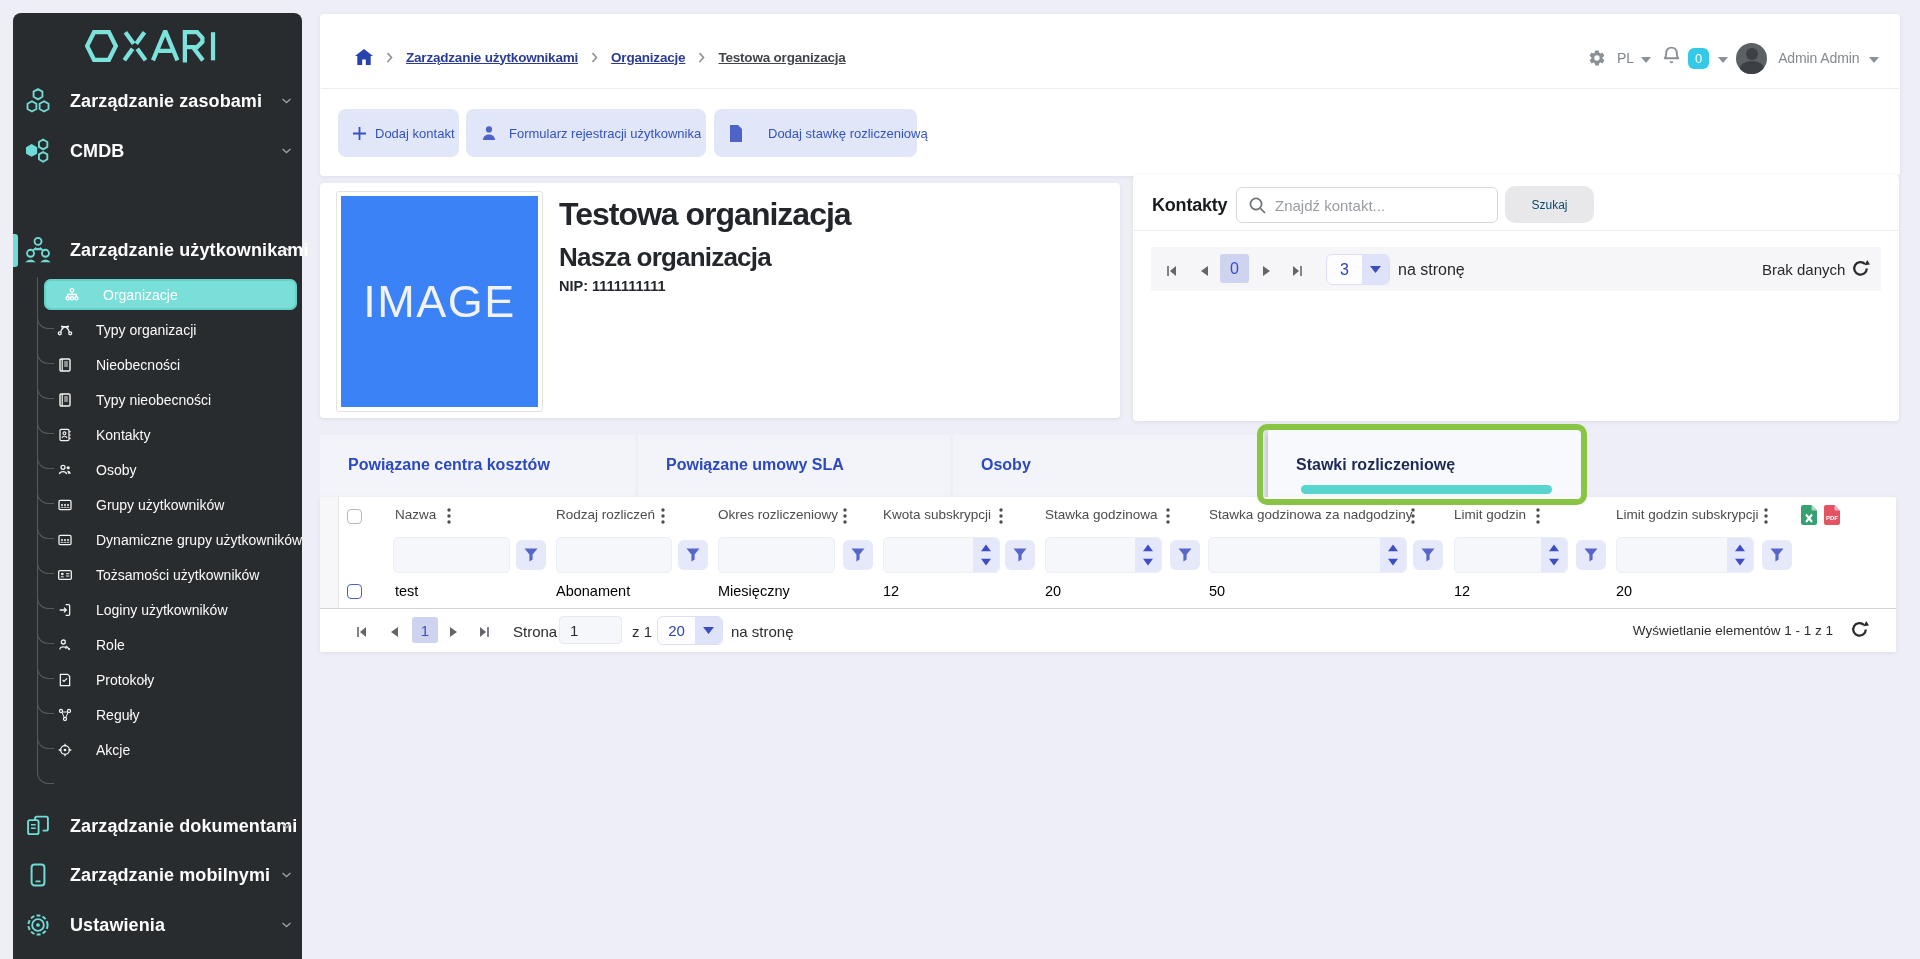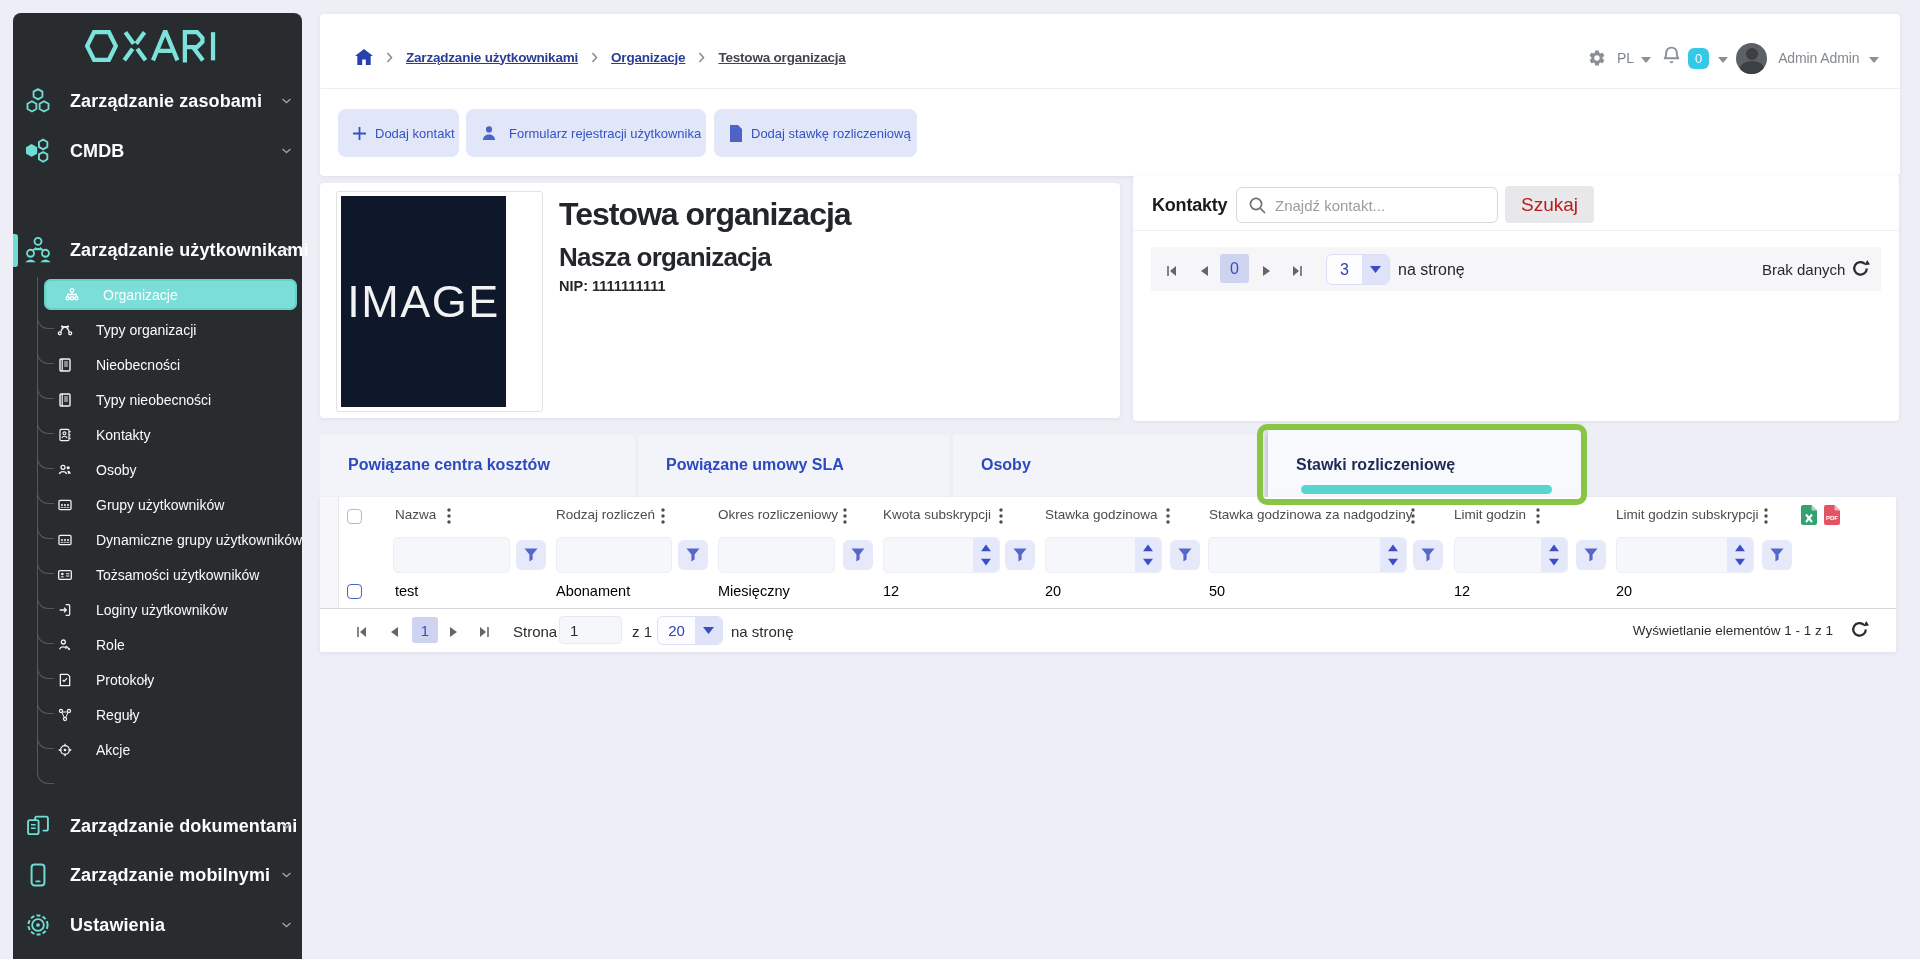--- a/index.html
+++ b/index.html
@@ -316,40 +316,40 @@
         </svg>
       </span>
       <span style="margin-left:12px">Formularz rejestracji użytkownika</span>
     </div>
 <div class="btn-blue" style="left:714px;width:203px">
       <span style="margin-left:15px;display:flex">
         <svg width="14" height="17" viewBox="0 0 14 17">
           <path d="M1 0h8l4 4v13H1z" fill="#4d63c8"></path>
         </svg>
       </span>
-      <span style="margin-left:8px">Dodaj stawkę rozliczeniową</span>
+      <span style="margin-left:25px">Dodaj stawkę rozliczeniową</span>
     </div>
 <div class="card" style="left:320px;top:183px;width:800px;height:235px"></div>
 <div class="abs" style="left:336px;top:191px;width:207px;height:221px;border:1px solid #e2e2e2;border-radius:3px;background:#fff"></div>
-<div class="abs" style="left:341px;top:196px;width:165px;height:211px;background:#0f172a;display:flex;align-items:center;justify-content:center;color:#f2f2f2;font-size:45px;letter-spacing:1.5px">IMAGE</div>
+<div class="abs" style="left:341px;top:196px;width:197px;height:211px;background:#3b82f6;display:flex;align-items:center;justify-content:center;color:#f2f2f2;font-size:45px;letter-spacing:1.5px">IMAGE</div>
 <div class="abs" style="left:559px;top:196px;font-size:32px;font-weight:700;color:#22262b;letter-spacing:-1px">Testowa organizacja</div>
 <div class="abs" style="left:559px;top:242px;font-size:26px;font-weight:700;color:#23272c;letter-spacing:-0.8px">Nasza organizacja</div>
 <div class="abs" style="left:559px;top:278px;font-size:14.5px;font-weight:700;color:#23272c">NIP: 1111111111</div>
 <div class="card" style="left:1133px;top:175px;width:766px;height:246px"></div>
 <div class="abs" style="left:1152px;top:195px;font-size:18px;font-weight:700;color:#191c1f;letter-spacing:-0.2px">Kontakty</div>
 <div class="abs" style="left:1236px;top:187px;width:262px;height:36px;border:1px solid #d8d8d8;border-radius:6px;background:#fff;display:flex;align-items:center">
       <span style="margin-left:12px;display:flex">
         <svg width="17" height="17" viewBox="0 0 17 17">
           <circle cx="7" cy="7" r="5.6" fill="none" stroke="#6e7277" stroke-width="1.7"></circle>
           <path d="M11.4 11.4L16 16" stroke="#6e7277" stroke-width="1.7"></path>
         </svg>
       </span>
       <span style="margin-left:9px;font-size:15px;color:#999da2">Znajdź kontakt...</span>
     </div>
-<div class="abs" style="left:1505px;top:186px;width:89px;height:37px;background:#e8e8ea;border-radius:4px;display:flex;align-items:center;justify-content:center;font-size:19px;color:#b91c1c">Szukaj</div>
+<div class="abs" style="left:1505px;top:186px;width:89px;height:37px;background:#e8e8ea;border-radius:10px;display:flex;align-items:center;justify-content:center;font-size:12px;color:#0c4a6e">Szukaj</div>
 <div class="abs" style="left:1134px;top:230px;width:764px;height:1px;background:#ededed"></div>
 <div class="abs" style="left:1151px;top:247px;width:730px;height:44px;background:#f6f6f8"></div>
 <div class="abs" style="left:1166px;top:263px"><svg width="12" height="12" viewBox="0 0 12 12">
         <path d="M2 1v10" stroke="#63676c" stroke-width="1.6"></path>
         <path d="M10 1L4 6l6 5z" fill="#63676c"></path>
       </svg></div>
 <div class="abs" style="left:1199px;top:263px"><svg width="10" height="12" viewBox="0 0 10 12">
         <path d="M9 1L2 6l7 5z" fill="#63676c"></path>
       </svg></div>
 <div class="abs" style="left:1220px;top:254px;width:29px;height:29px;background:#ced3f0;border-radius:3px;display:flex;align-items:center;justify-content:center;font-size:16px;color:#3b4cc0">0</div>

